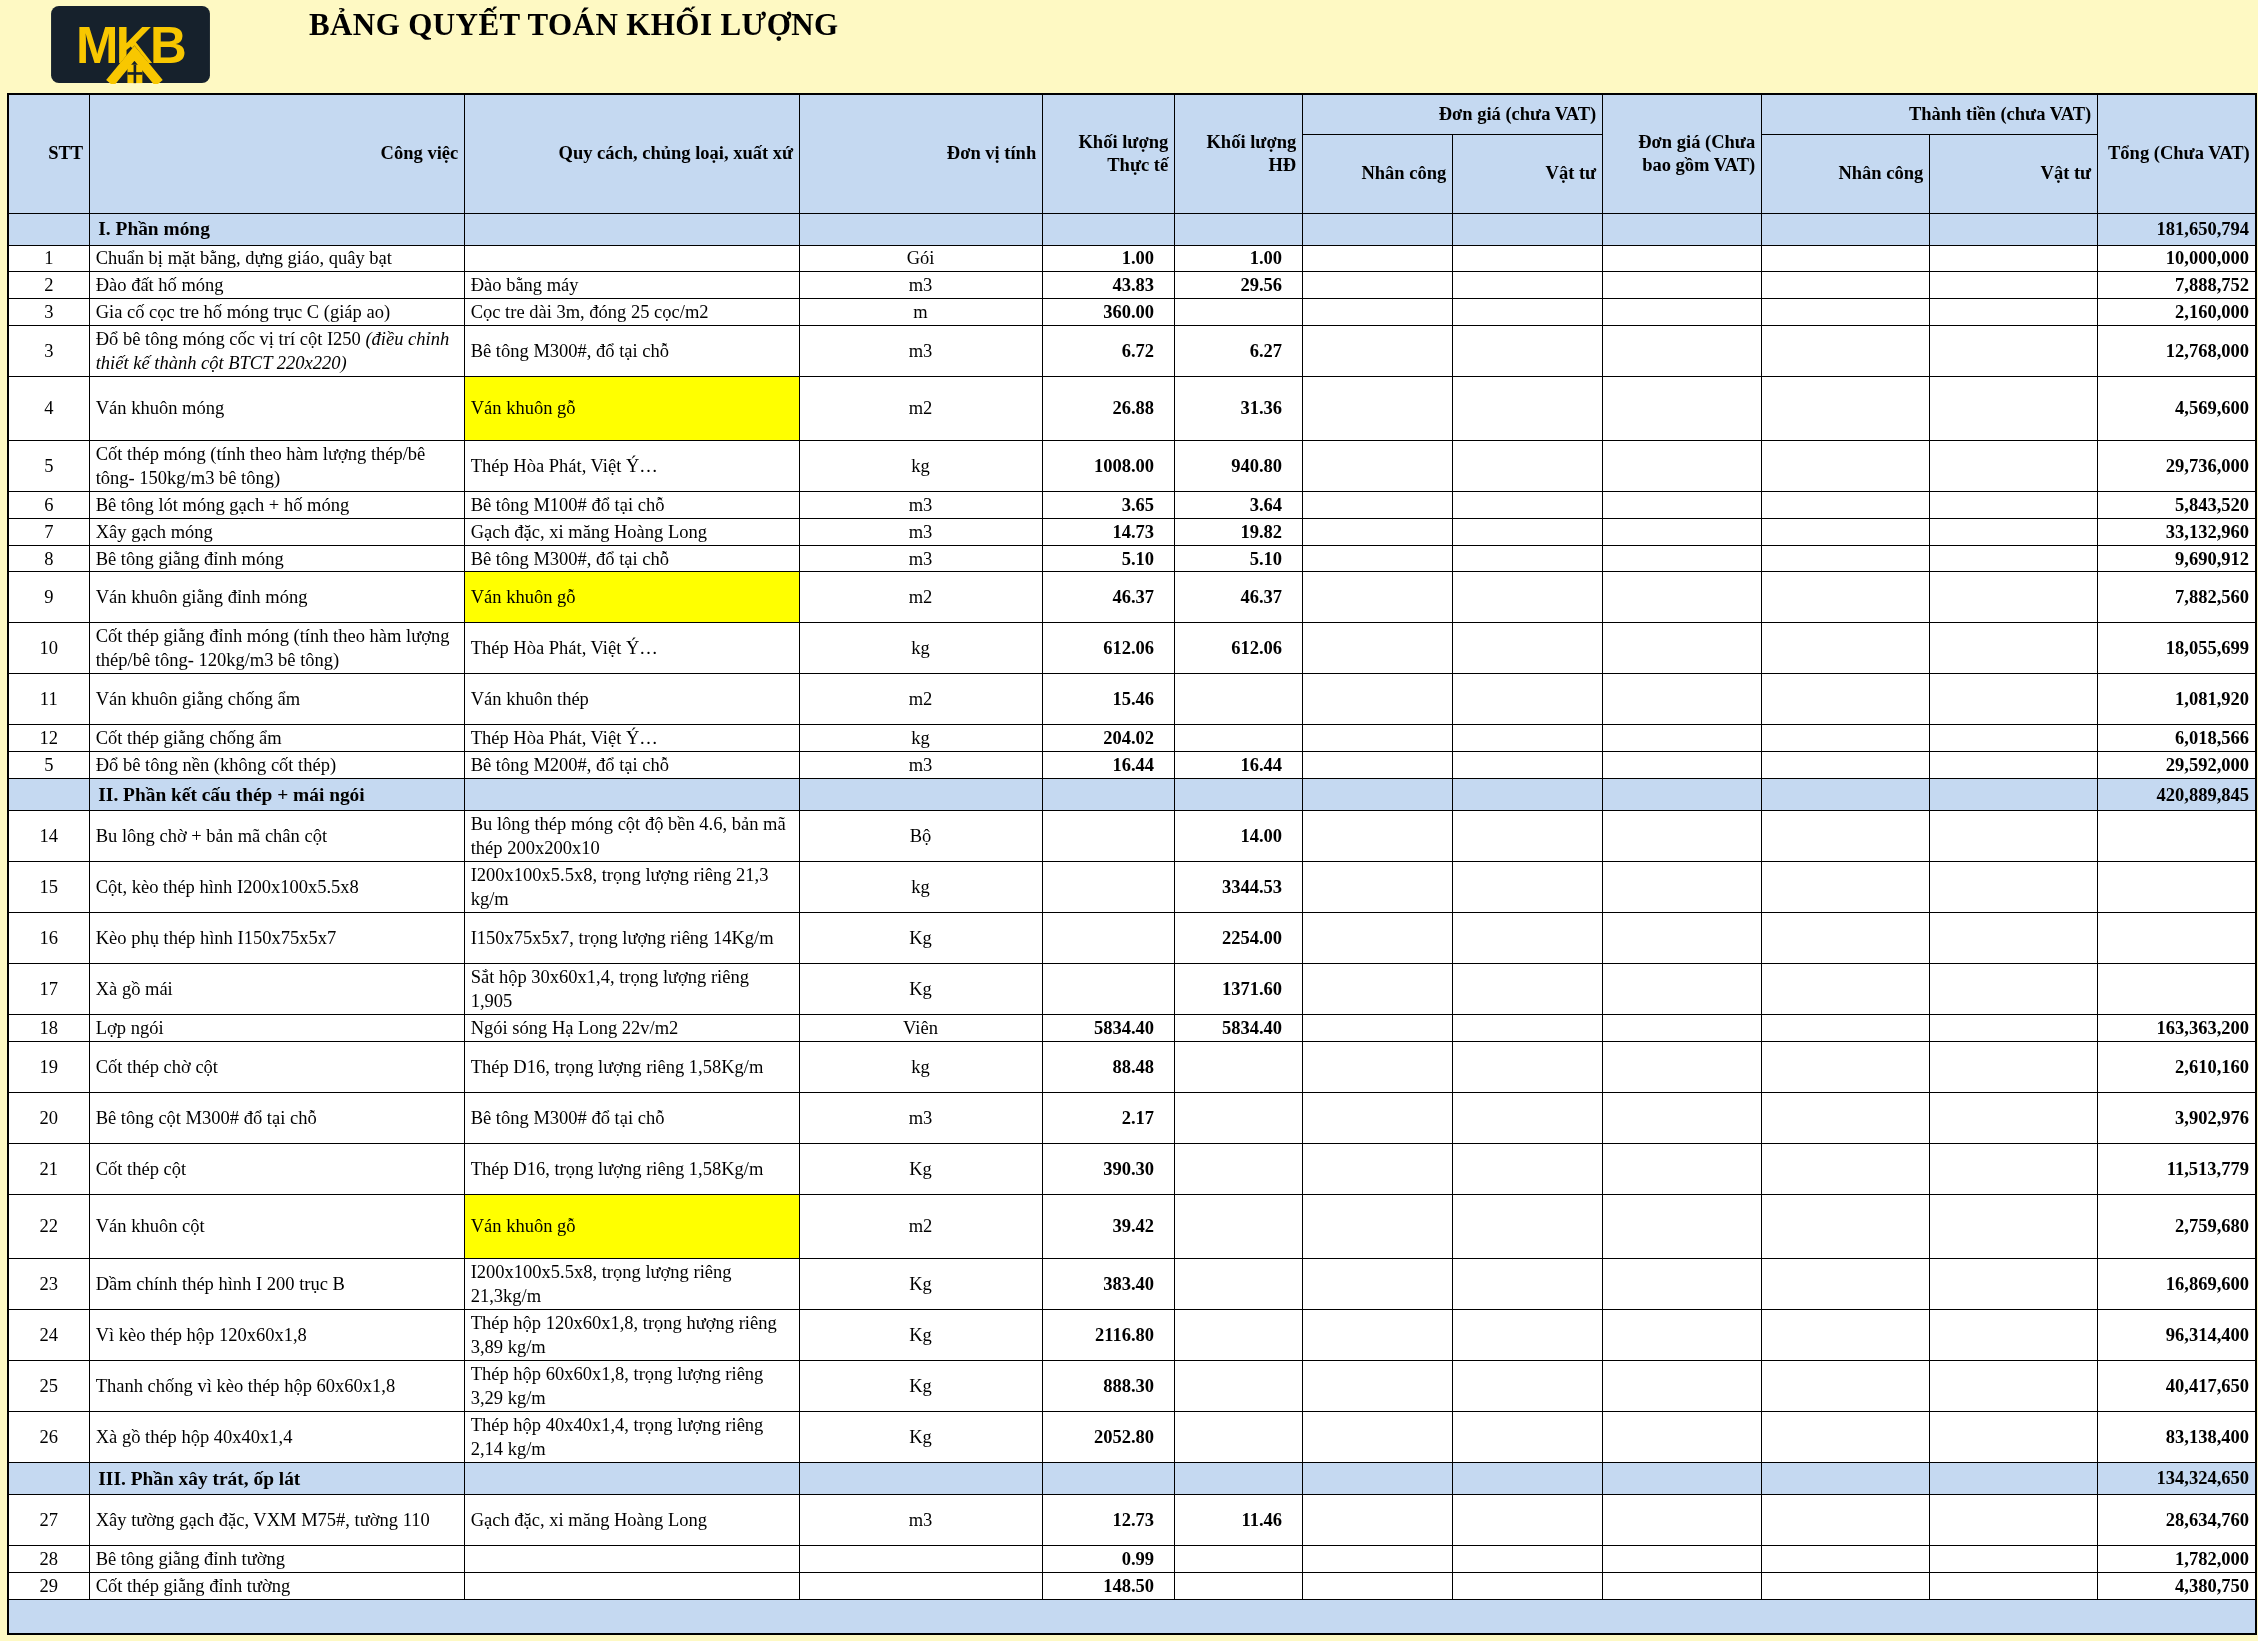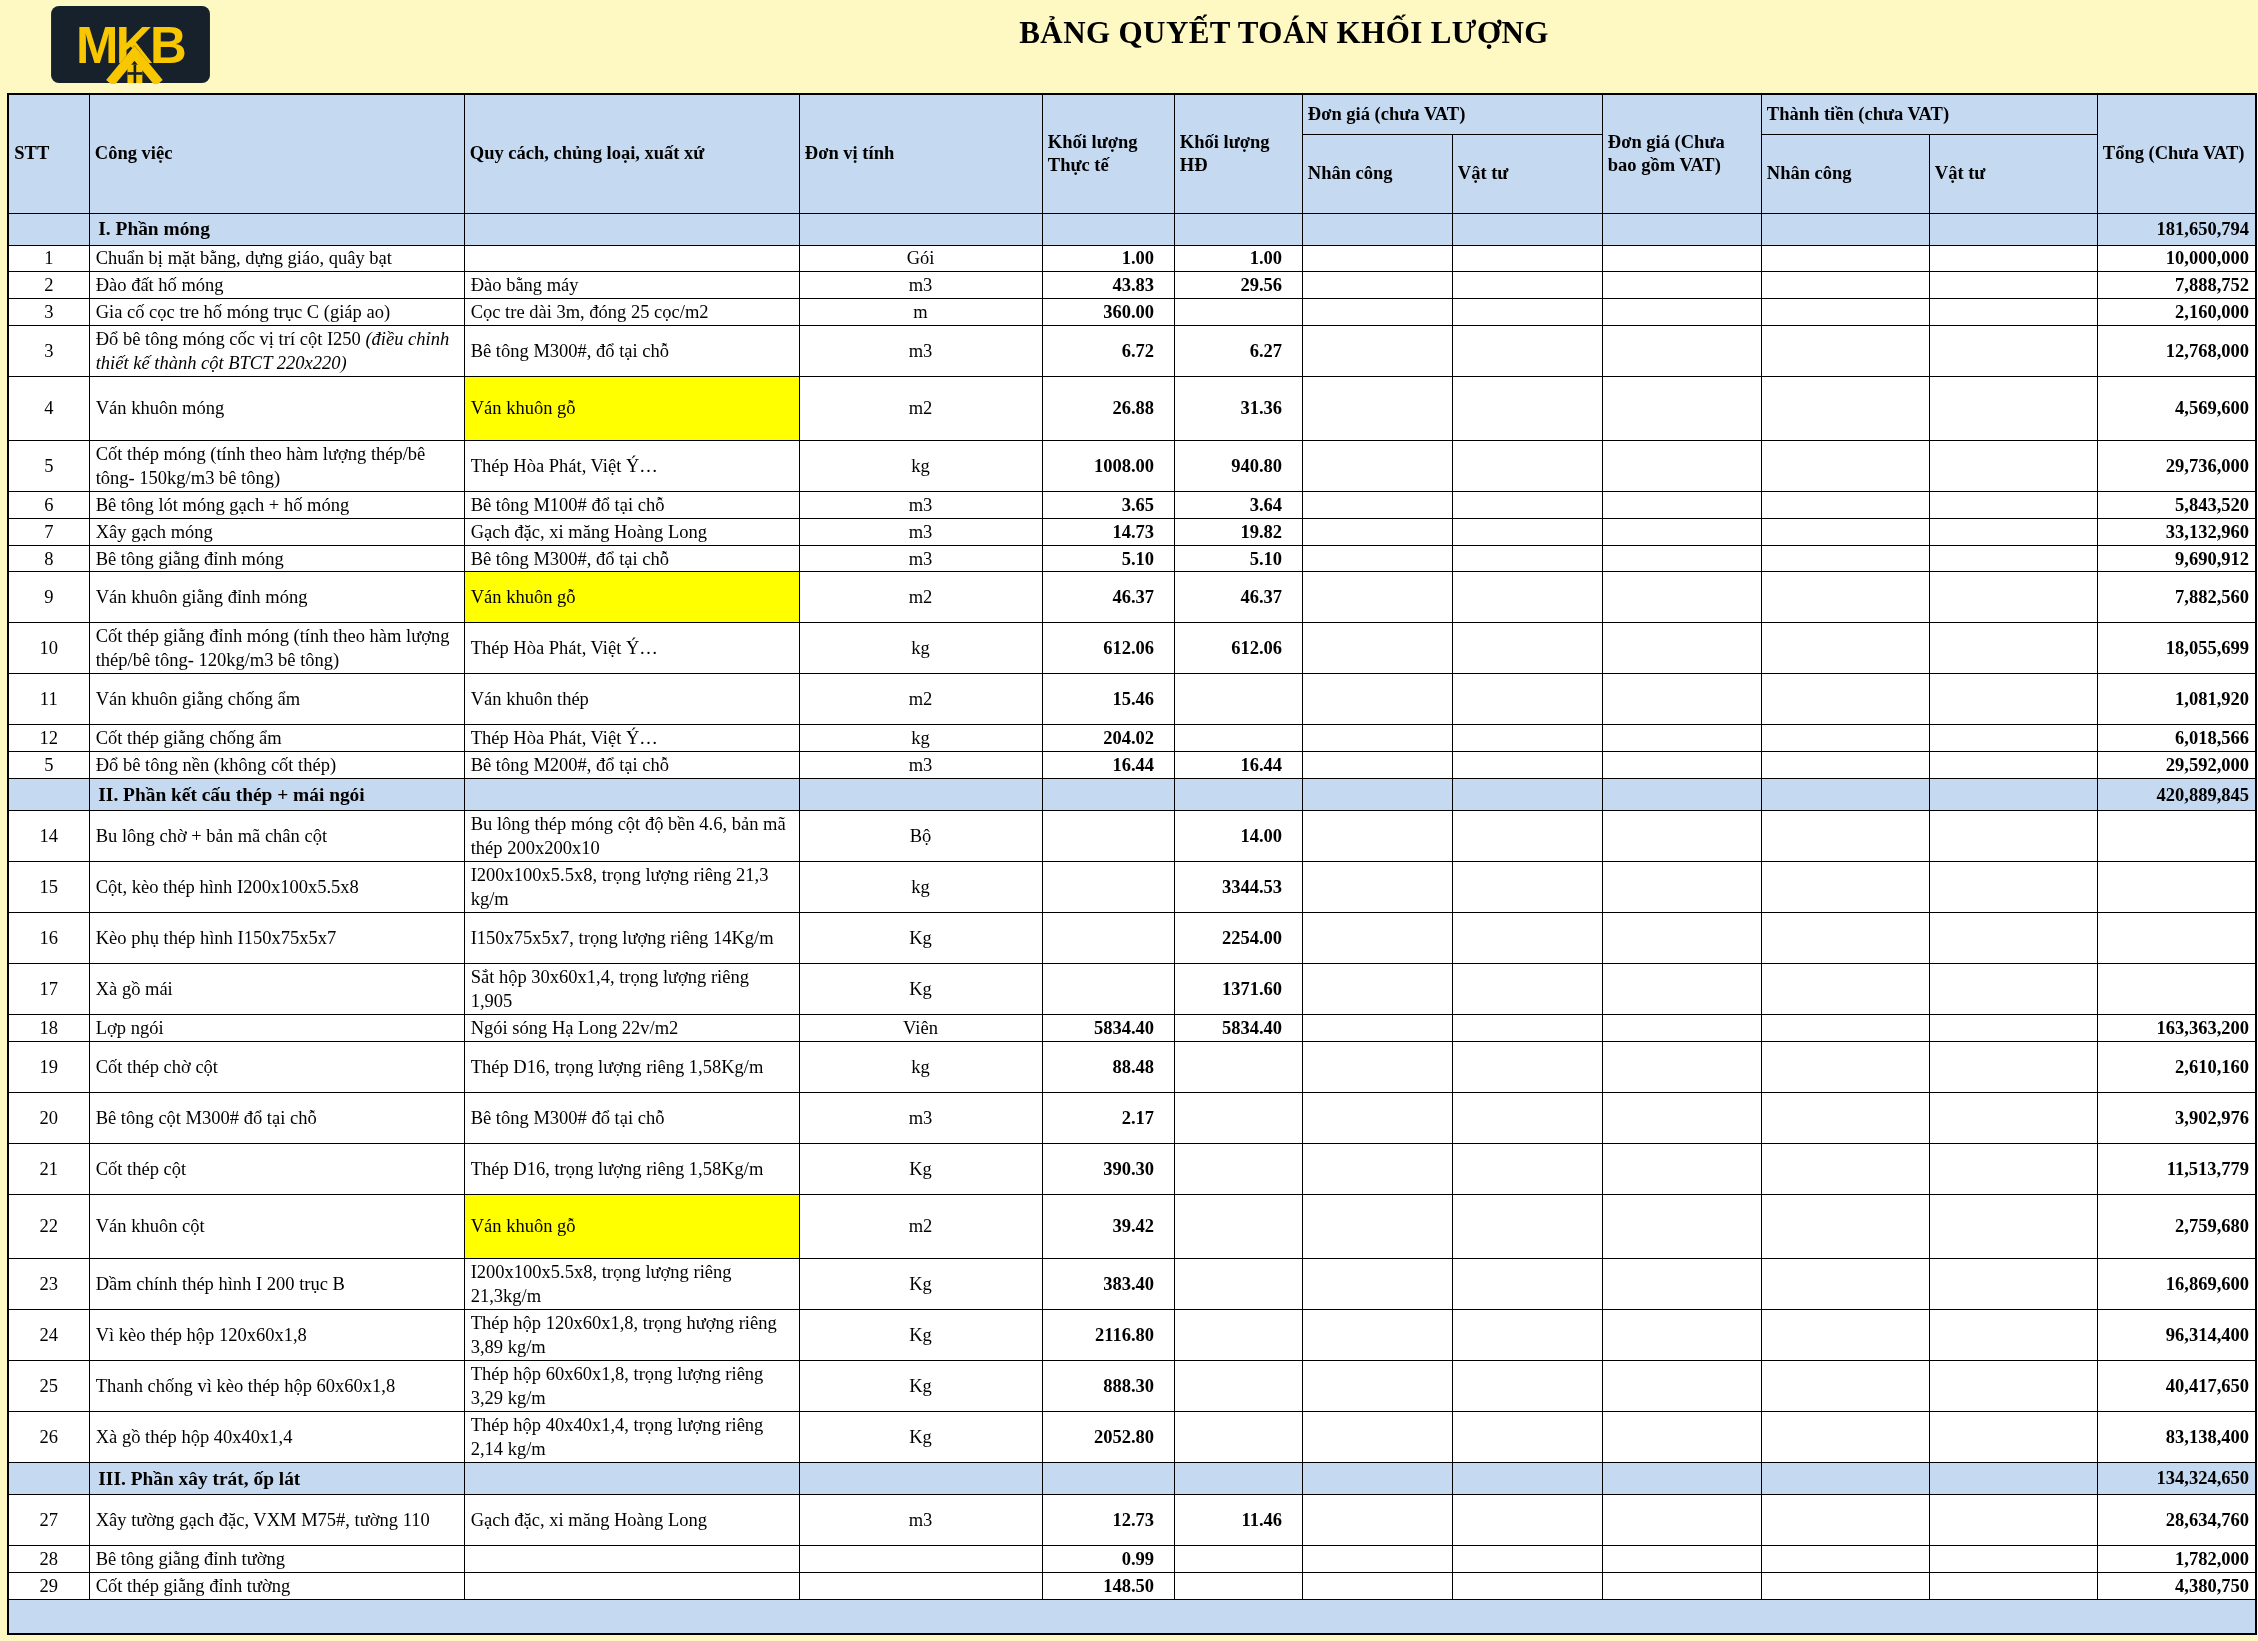--- a/index.html
+++ b/index.html
@@ -1,30 +1,30 @@
 <!DOCTYPE html>
 <html style="--blue: #c5d9f1; --yellow: #ffff00; --logo-bg: #16212c; --logo-yellow: #f8c700;font-size:14px"><head>
 <meta charset="utf-8">
 <style>
   *{box-sizing:border-box;margin:0;padding:0}
   html,body{width:2258px;height:1642px;overflow:hidden;background:#fff;
     font-family:"Liberation Serif",serif;color:#000}
   .page{position:relative;width:2258px;height:1642px;background:#fef9c3;overflow:hidden}
 
   .logo{position:absolute;left:50px;top:5.3px;width:161px;height:79px}
-  .titleblock{position:absolute;left:309px;top:15px;width:1950px;text-align:center}
+  .titleblock{position:absolute;left:309px;top:7px;width:1950px;text-align:left}
   .title{font-size:31px;font-weight:bold;letter-spacing:0.4px}
   .subtitle{font-size:20px;font-weight:bold;font-style:italic;margin-top:10.6px}
   .blob{display:inline-block;width:49px;height:46px;background:#0c0c0c;border-radius:50%;
     vertical-align:-14px;margin:0 0 0 3.5px}
 
   table{position:absolute;left:7px;top:93px;width:2247px;border-collapse:collapse;
     table-layout:fixed;border:2.6px solid #000}
   th,td{border:1.8px solid #000;overflow:hidden}
-  thead th{background:var(--blue);font-size:18.5px;font-weight:bold;text-align:left;
+  thead th{background:var(--blue);font-size:18.5px;font-weight:bold;text-align:right;
     padding:1.8px 5.3px;line-height:1.25}
   thead tr.h1{height:40px}
   thead tr.h2{height:79px}
   td{font-size:18.5px;padding:0.9px 6.2px;vertical-align:middle;line-height:1.3;background:#fff}
   .ctr{text-align:center}
   .num{font-weight:bold;text-align:right}
   .kl{padding-right:19.4px}
   .tg{padding-right:6px}
   tr.rs{height:25.6px} tr.rm{height:51px} tr.rl{height:64px}
   tr.rsec{height:32px}

